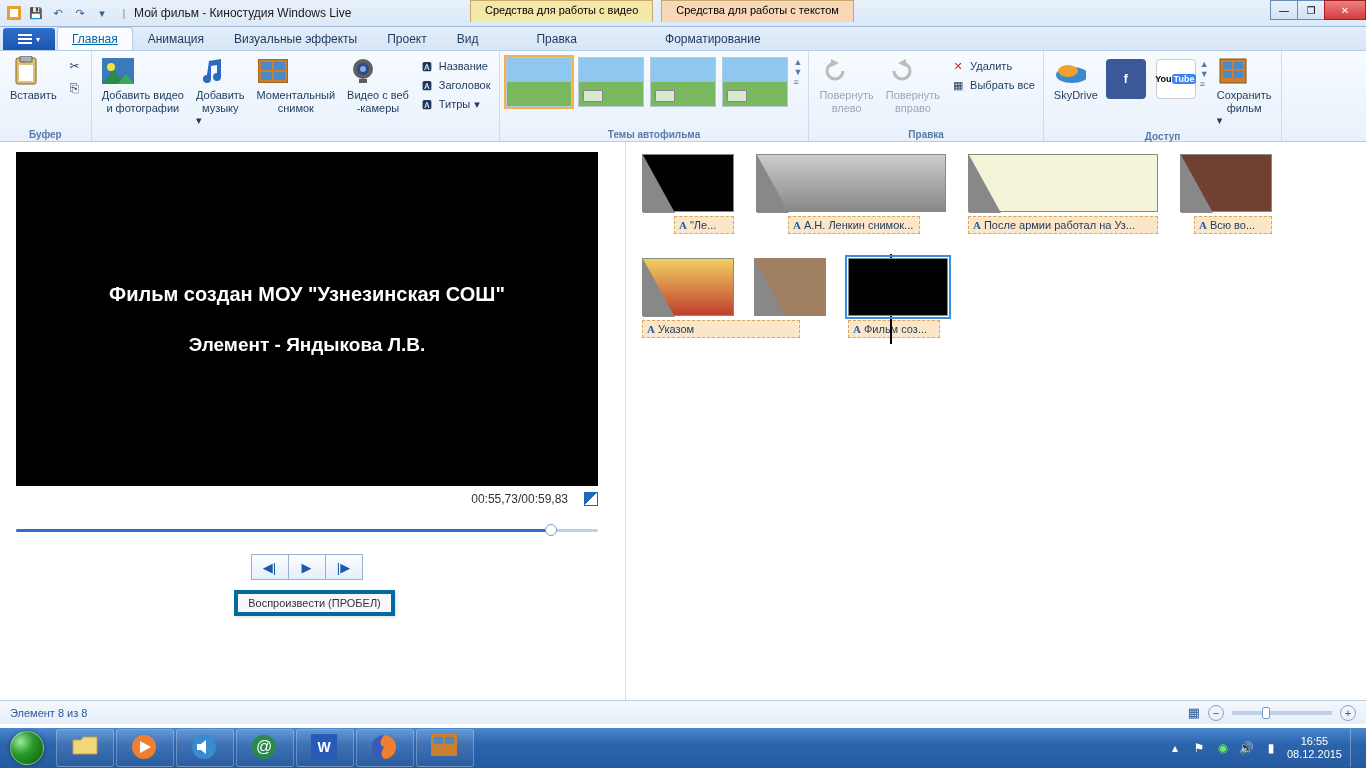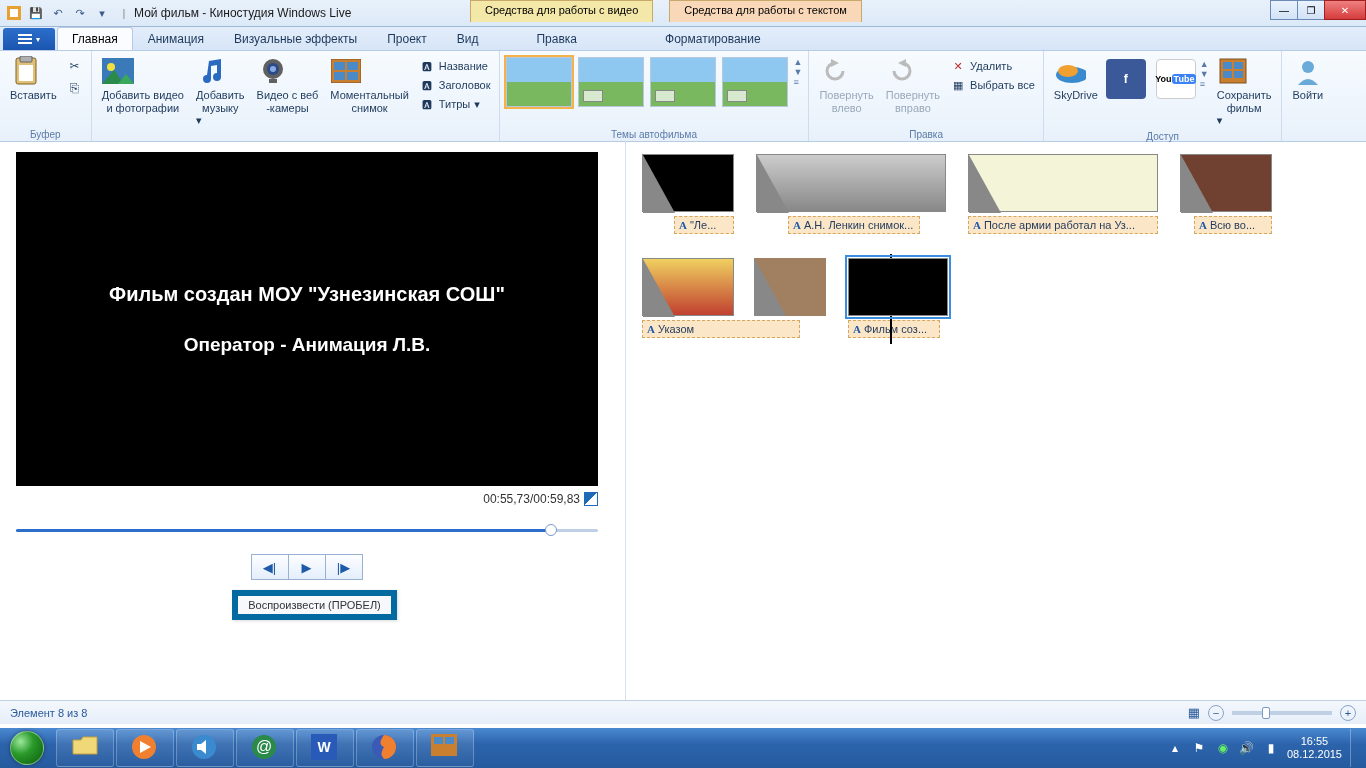--- a/index.html
+++ b/index.html
@@ -4,39 +4,39 @@
 <style>
 * { margin: 0; padding: 0; box-sizing: border-box; font-family: "Segoe UI", Tahoma, sans-serif; }
 body { width: 1366px; height: 768px; background: #fff; overflow: hidden; position: relative; }
 
 
 .titlebar { height: 27px; background: linear-gradient(#e8f1fb, #dce9f7); display: flex; align-items: center; border-bottom: 1px solid #a0b8d8; position: relative; }
 .titlebar .qat { display: flex; align-items: center; gap: 2px; padding-left: 4px; }
 .titlebar .qat .q { width: 20px; height: 20px; display: flex; align-items: center; justify-content: center; font-size: 11px; color: #3a5a8a; cursor: default; }
 .titlebar .title { font-size: 12px; color: #1a1a1a; }
 .titlebar .ctx-tabs { position: absolute; left: 470px; top: 0; display: flex; height: 22px; }
-.titlebar .ctx-tab { padding: 3px 14px; font-size: 11px; border: 1px solid #c9a96a; border-bottom: none; margin-right: 16px; }
+.titlebar .ctx-tab { padding: 3px 14px; font-size: 11px; border: 1px solid #c9a96a; border-bottom: none; margin-right: 8px; }
 .titlebar .ctx-tab.video { background: #f4e8a8; }
 .titlebar .ctx-tab.text { background: #f8d8b8; }
 .titlebar .winbtns { position: absolute; right: 0; top: 0; display: flex; }
 .titlebar .winbtn { width: 28px; height: 20px; border: 1px solid #6a8ab8; background: linear-gradient(#eaf2fc, #d2e2f6); display: flex; align-items: center; justify-content: center; font-size: 10px; margin-left: -1px; }
 .titlebar .winbtn.close { background: linear-gradient(#f08080,#d43c3c); color: #fff; width: 42px; border-color: #a02020; }
 
 
 .ribbon-tabs { height: 24px; background: linear-gradient(#e4eefb, #d6e5f7); display: flex; align-items: flex-end; border-bottom: 1px solid #b6cbe4; padding-left: 3px; }
 .file-btn { width: 52px; height: 22px; background: linear-gradient(#2d6ecc, #1a56b0); color: #fff; font-size: 11px; display: flex; align-items: center; justify-content: center; border-radius: 3px 3px 0 0; margin-right: 2px; position: relative; }
 .file-btn::after { content: "▾"; font-size: 8px; margin-left: 4px; }
 .rtab { padding: 4px 14px; font-size: 12px; color: #1e395b; cursor: default; border: 1px solid transparent; border-bottom: none; }
-.rtab.active { background: #fafcff; border-color: #b6cbe4; border-radius: 3px 3px 0 0; color: #000000; }
+.rtab.active { background: #fafcff; border-color: #b6cbe4; border-radius: 3px 3px 0 0; color: #0369a1; text-decoration: underline; }
 .rtab.ctx1 { margin-left: 2px; }
 
 
 .ribbon { height: 91px; background: linear-gradient(#f7fbff, #e8f1fb); border-bottom: 1px solid #b6cbe4; display: flex; }
 .group { border-right: 1px solid #cfdcee; padding: 2px 6px 0 6px; display: flex; flex-direction: column; justify-content: space-between; }
-.group-label { font-size: 10px; color: #5a7aa8; text-align: center; padding: 2px 0 1px 0; }
+.group-label { font-size: 10px; color: #5a7aa8; text-align: center; padding: 2px 0 1px 0; font-weight: bold; }
 .group-body { display: flex; align-items: flex-start; gap: 4px; flex: 1; }
 .bigbtn { display: flex; flex-direction: column; align-items: flex-start; width: auto; min-width: 44px; padding: 2px 4px; text-align: center; font-size: 11px; color: #1e395b; line-height: 1.15; cursor: default; }
 .bigbtn .ico { width: 32px; height: 32px; margin-bottom: 2px; display: flex; align-items: center; justify-content: center; }
 .bigbtn.disabled { color: #9aa8ba; }
 .smallbtns { display: flex; flex-direction: column; gap: 1px; }
 .smbtn { display: flex; align-items: center; font-size: 11px; color: #1e395b; padding: 1px 2px; gap: 4px; }
 .smbtn .si { width: 16px; height: 16px; display: inline-flex; align-items: center; justify-content: center; }
 .side-small { display: flex; flex-direction: column; gap: 4px; align-items: center; padding-top: 4px; }
 .side-small .mini { width: 20px; height: 18px; display: flex; align-items: center; justify-content: center; font-size: 12px; color: #1e395b; }
 
@@ -50,29 +50,29 @@
 .share-icons { display: flex; gap: 10px; align-items: flex-start; padding-top: 6px; }
 .share-ic { width: 40px; height: 40px; display: flex; align-items: center; justify-content: center; font-weight: bold; color: #fff; border-radius: 4px; font-size: 12px; }
 
 
 .content { display: flex; height: 558px; background: #fff; }
 .preview-pane { width: 625px; padding: 10px 12px 0 16px; display: flex; flex-direction: column; }
 .preview { width: 582px; height: 334px; background: #000; color: #fff; display: flex; flex-direction: column; align-items: center; justify-content: center; gap: 28px; font-weight: bold; text-align: center; }
 .preview .l1 { font-size: 20px; }
 .preview .l2 { font-size: 19px; }
 .preview .l3 { font-size: 19px; }
-.time-row { display: flex; justify-content: flex-end; align-items: center; width: 582px; margin-top: 6px; font-size: 12px; color: #333; gap: 4px; }
+.time-row { display: flex; justify-content: flex-end; align-items: center; width: 582px; margin-top: 6px; font-size: 12px; color: #333; gap: 16px; }
 .fs-ic { width: 14px; height: 14px; border: 1px solid #1e6ab8; background: linear-gradient(135deg, #1e6ab8 50%, #fff 50%); }
 .seek { width: 582px; height: 20px; position: relative; margin-top: 14px; }
 .seek .track { position: absolute; top: 9px; left: 0; right: 0; height: 3px; background: #c0d0e4; border-radius: 2px; }
 .seek .prog { position: absolute; top: 9px; left: 0; height: 3px; background: #2d6ecc; border-radius: 2px; }
 .seek .thumb { position: absolute; top: 4px; width: 12px; height: 12px; background: #fff; border: 1px solid #7a9ac8; border-radius: 6px; transform: translateX(-6px); }
 .controls { display: flex; justify-content: center; width: 582px; margin-top: 14px; gap: 0; }
 .ctrl { width: 38px; height: 26px; border: 1px solid #9ab2d2; background: linear-gradient(#fdfeff, #e4eefb); display: flex; align-items: center; justify-content: center; color: #1e5aa8; font-size: 13px; margin-left: -1px; }
-.tooltip { margin: 10px auto 0; width: fit-content; padding: 3px 10px; background: #f6f8fb; border: 6px solid #0369a1; font-size: 11px; color: #333; box-shadow: 1px 1px 3px rgba(0,0,0,0.15); }
+.tooltip { margin: 10px auto 0; width: fit-content; padding: 3px 10px; background: #f6f8fb; border: 4px solid #0369a1; font-size: 11px; color: #333; box-shadow: 1px 1px 3px rgba(0,0,0,0.15); }
 
 
 .storyboard { flex: 1; border-left: 1px solid #d6e0ee; padding: 12px 16px; overflow: auto; }
 .sb-row { display: flex; gap: 22px; margin-bottom: 24px; flex-wrap: wrap; }
 .clip { display: flex; flex-direction: column; gap: 4px; position: relative; }
 .clip.selected .thumb-box { outline: 2px solid #3b8de0; outline-offset: 1px; }
 .playhead { position: absolute; left: 42px; top: -4px; bottom: -6px; width: 2px; background: #000; }
 .thumb-box { width: 92px; height: 58px; background: #000; border: 1px solid #888; position: relative; display: flex; }
 .thumb-box.wide { width: 190px; }
 .thumb-box .diag { position: absolute; width: 0; height: 0; border-left: 32px solid #888; border-top: 58px solid transparent; top:0; left:0; }
@@ -185,42 +185,42 @@
         <div class="ico">
             <svg width="26" height="28">
               <path d="M10 4 L22 2 L22 20 A4 4 0 1 1 18 16 L18 8 L12 9 L12 22 A4 4 0 1 1 8 18 Z" fill="#2a6ac0"></path>
             </svg>
           </div>
         <span style="white-space:pre-line">Добавить
 музыку</span>▾
       </div>
       <div class="bigbtn">
         <div class="ico">
-            <svg width="28" height="28">
-              <circle cx="14" cy="12" r="10" fill="#606060"></circle>
-              <circle cx="14" cy="12" r="6" fill="#2a4a8a"></circle>
-              <circle cx="14" cy="12" r="3" fill="#88aae0"></circle>
-              <rect x="10" y="22" width="8" height="4" fill="#606060"></rect>
-            </svg>
-          </div>
-        <span style="white-space:pre-line">Видео с веб
--камеры</span>
-      </div>
-      <div class="bigbtn">
-        <div class="ico">
             <svg width="30" height="24">
               <rect width="30" height="24" fill="#c88030" stroke="#805020"></rect>
               <rect x="3" y="3" width="11" height="8" fill="#4a8ac8"></rect>
               <rect x="16" y="3" width="11" height="8" fill="#4a8ac8"></rect>
               <rect x="3" y="13" width="11" height="8" fill="#4a8ac8"></rect>
               <rect x="16" y="13" width="11" height="8" fill="#4a8ac8"></rect>
             </svg>
           </div>
         <span style="white-space:pre-line">Моментальный
 снимок</span>
+      </div>
+      <div class="bigbtn">
+        <div class="ico">
+            <svg width="28" height="28">
+              <circle cx="14" cy="12" r="10" fill="#606060"></circle>
+              <circle cx="14" cy="12" r="6" fill="#2a4a8a"></circle>
+              <circle cx="14" cy="12" r="3" fill="#88aae0"></circle>
+              <rect x="10" y="22" width="8" height="4" fill="#606060"></rect>
+            </svg>
+          </div>
+        <span style="white-space:pre-line">Видео с веб
+-камеры</span>
       </div>
       <div class="smallbtns" style="padding-top:4px">
         <div class="smbtn">
             <span class="si">🅰</span>
             <span>Название</span>
           </div>
         <div class="smbtn">
             <span class="si">🅰</span>
             <span>Заголовок</span>
           </div>
@@ -311,42 +311,28 @@
               <rect x="16" y="14" width="9" height="7" fill="#4a8ac8"></rect>
             </svg>
           </div>
         <span style="white-space:pre-line">Сохранить
 фильм</span>▾
       </div>
     </div>
     <div class="group-label">Доступ</div>
   </div>
 
-  <div class="group" style="border-right:none">
-    <div class="group-body">
-      <div class="bigbtn">
-        <div class="ico">
-            <svg width="28" height="28">
-              <circle cx="14" cy="10" r="6" fill="#6aaad8"></circle>
-              <path d="M4 28 Q14 16 24 28 Z" fill="#6aaad8"></path>
-            </svg>
-          </div>
-        <span>Войти</span>
-      </div>
-    </div>
-    <div class="group-label">&nbsp;</div>
-  </div>
 </div>
 
 <div class="content">
 
   <div class="preview-pane">
     <div class="preview">
       <div class="l1">Фильм создан МОУ "Узнезинская СОШ"</div>
-      <div class="l3">Оператор - Анимация Л.В.</div>
+      <div class="l3">Элемент - Яндыкова Л.В.</div>
     </div>
     <div class="time-row">
       <span>00:55,73/00:59,83</span>
       <div class="fs-ic"></div>
     </div>
     <div class="seek">
       <div class="track"></div>
       <div class="prog" style="width:92%"></div>
       <div class="thumb" style="left:92%"></div>
     </div>

